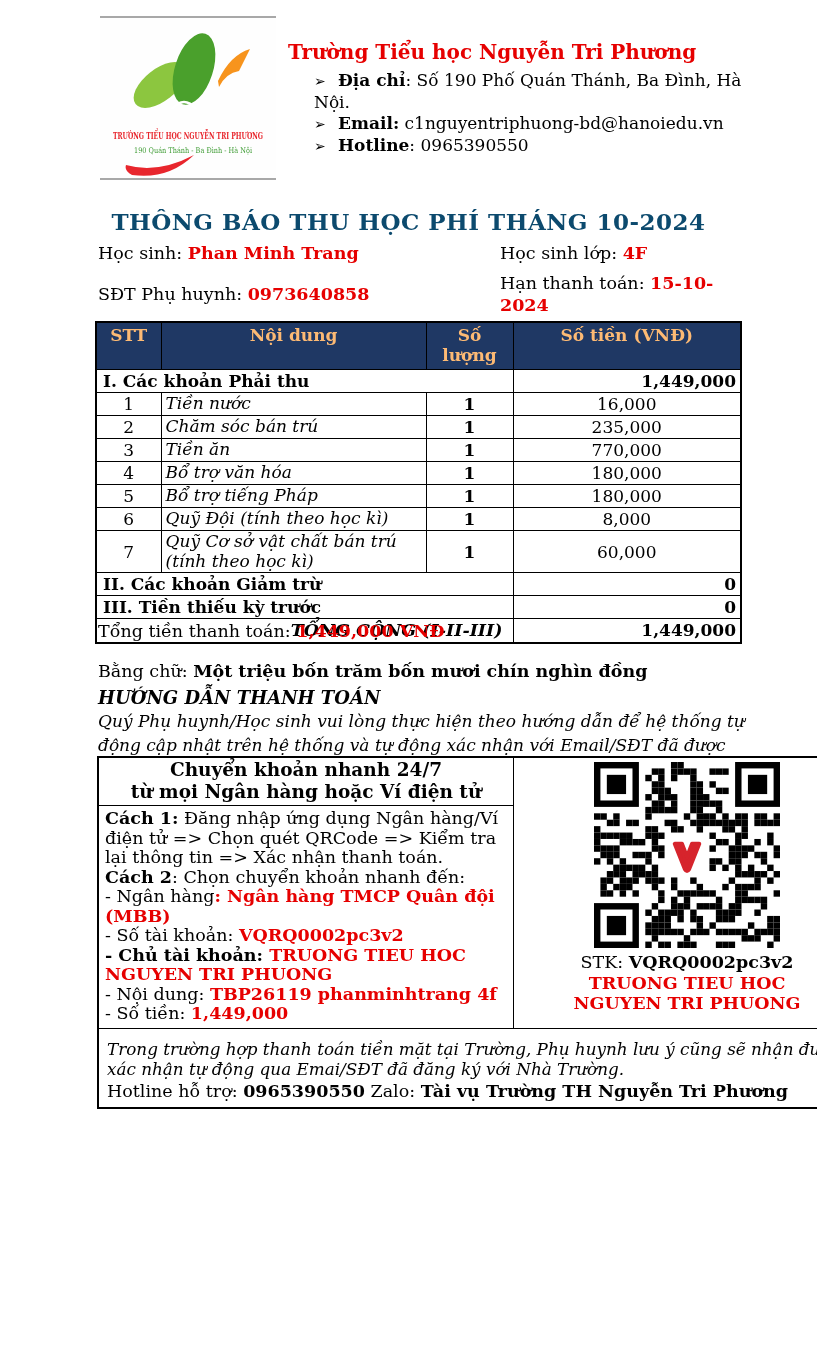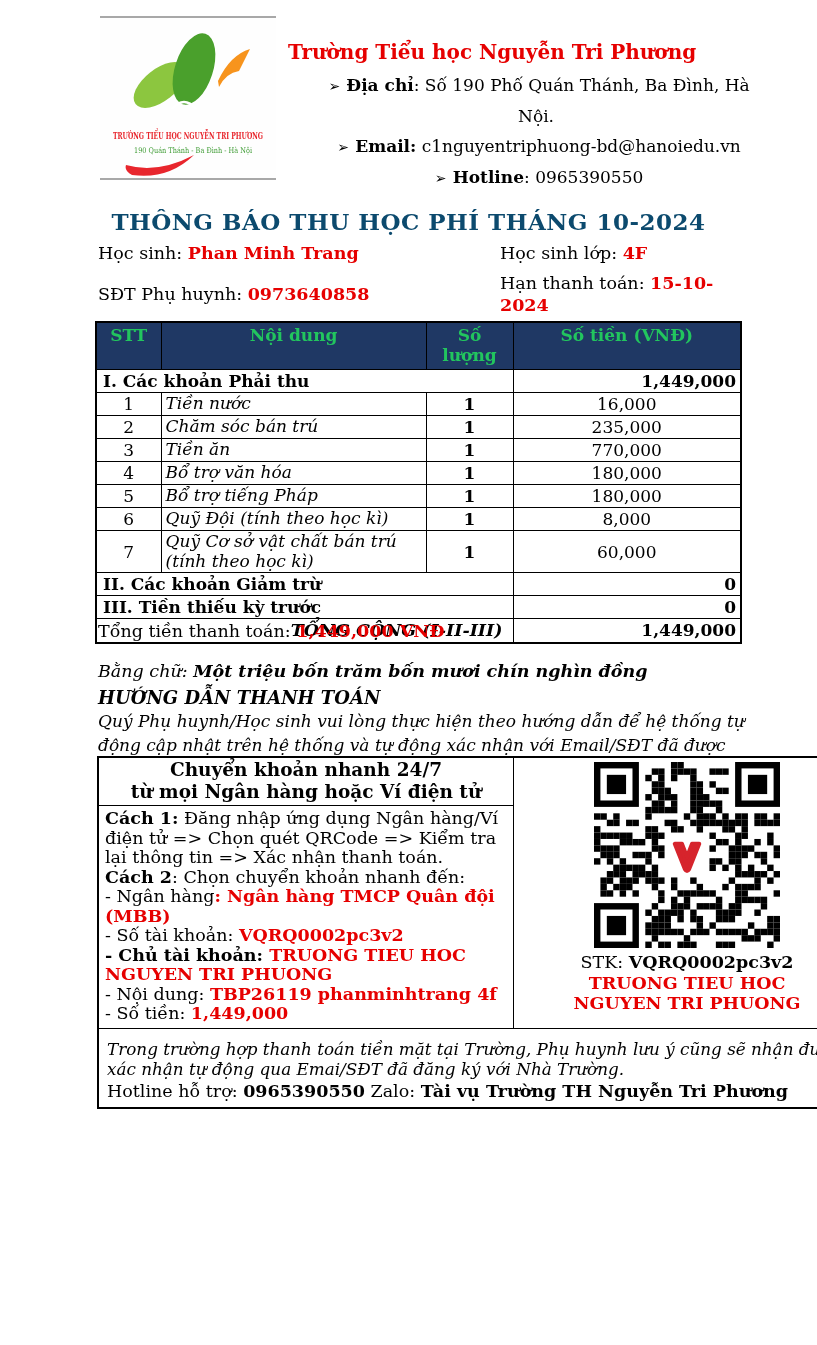--- a/index.html
+++ b/index.html
@@ -7,54 +7,54 @@
   body { font-family: "DejaVu Serif", "Liberation Serif", serif; color:#000; }
   #page { position:relative; width:817px; height:1345px; background:#fff; overflow:hidden; margin:0 auto; }
 
   
   .logo-block { position:absolute; left:100px; top:16px; width:176px; height:164px;
     border-top:2px solid #a8a8a8; border-bottom:2px solid #a8a8a8; background:#fefefe;
     display:flex; align-items:center; justify-content:center; }
   .school-info { position:absolute; left:288px; top:40px; width:470px; }
   .school-name { font-size:20px; font-weight:bold; color:#e60000; margin-bottom:6px; }
   .contact-list { list-style:none; padding-left:26px; }
-  .contact-list li { font-size:17px; line-height:30px;text-align:center; }
+  .contact-list li { font-size:17px; line-height:21px; }
   .bullet { display:inline-block; width:24px; font-size:14px; }
   .b { font-weight:bold; }
 
   
   .notice-title { position:absolute; left:0; top:208px; width:100%; text-align:center;
     font-size:23px; font-weight:bold; color:#0c4a6e; letter-spacing:0.5px; }
   .info-line { position:absolute; font-size:17.5px; }
   .l-hs  { left:98px;  top:243px; }
   .l-lop { left:500px; top:243px; }
   .l-sdt { left:98px;  top:284px; }
   .l-han { left:500px; top:272px; width:238px; line-height:22px; }
   .red { color:#e60000; font-weight:bold; }
 
   
   .fee-table { position:absolute; left:95px; top:321px; width:645px;
     border-collapse:collapse; table-layout:fixed; font-size:17px; border:2px solid #000; }
   .fee-table th, .fee-table td { border:1px solid #000; }
-  .fee-table th { background:#1f3864; color:#22c55e; font-weight:bold; text-align:center;
+  .fee-table th { background:#1f3864; color:#fdba74; font-weight:bold; text-align:center;
     vertical-align:top; padding:2px 2px 4px; height:44px; line-height:20px; }
   .fee-table td { padding:1px 4px; }
   td.c-no  { text-align:center; }
   td.c-name{ text-align:left; line-height:19.5px;font-style:italic; }
   td.c-qty { text-align:center; font-weight:bold; }
   td.c-amt { text-align:center; }
   tr.section td.sec-label { font-weight:bold; padding-left:6px; height:22px; }
   tr.section td.sec-amt   { font-weight:bold; text-align:right; padding-right:4px; }
   tr.total td.tot-label { font-weight:bold; font-style:italic; text-align:right; padding-right:10px; font-size:17.5px; height:24px; }
   tr.total td.tot-amt   { font-weight:bold; text-align:right; padding-right:4px; }
 
   
   .summary { position:absolute; left:98px; top:621px; width:650px; }
   .s-total { font-size:17.5px; margin-bottom:20px; }
-  .s-words { font-size:17.5px; font-style:italic; margin-bottom:6px; }
+  .s-words { font-size:17.5px; margin-bottom:6px; }
   .s-words .bi { font-weight:bold; }
   .s-guide-title { font-size:18px; font-weight:bold; font-style:italic; margin-bottom:2px; }
   .s-guide-text  { font-size:17px; font-style:italic; line-height:23.5px; }
 
   
   .paybox { position:absolute; left:97px; top:756px; width:765px; border:2px solid #000; background:#fff; }
   .pb-cols { display:flex; }
   .pb-left { width:415px; border-right:1px solid #000; }
   .pb-head { text-align:center; font-weight:bold; font-size:18.5px; line-height:22px;
     padding:1px 0 2px; border-bottom:1px solid #000; }

